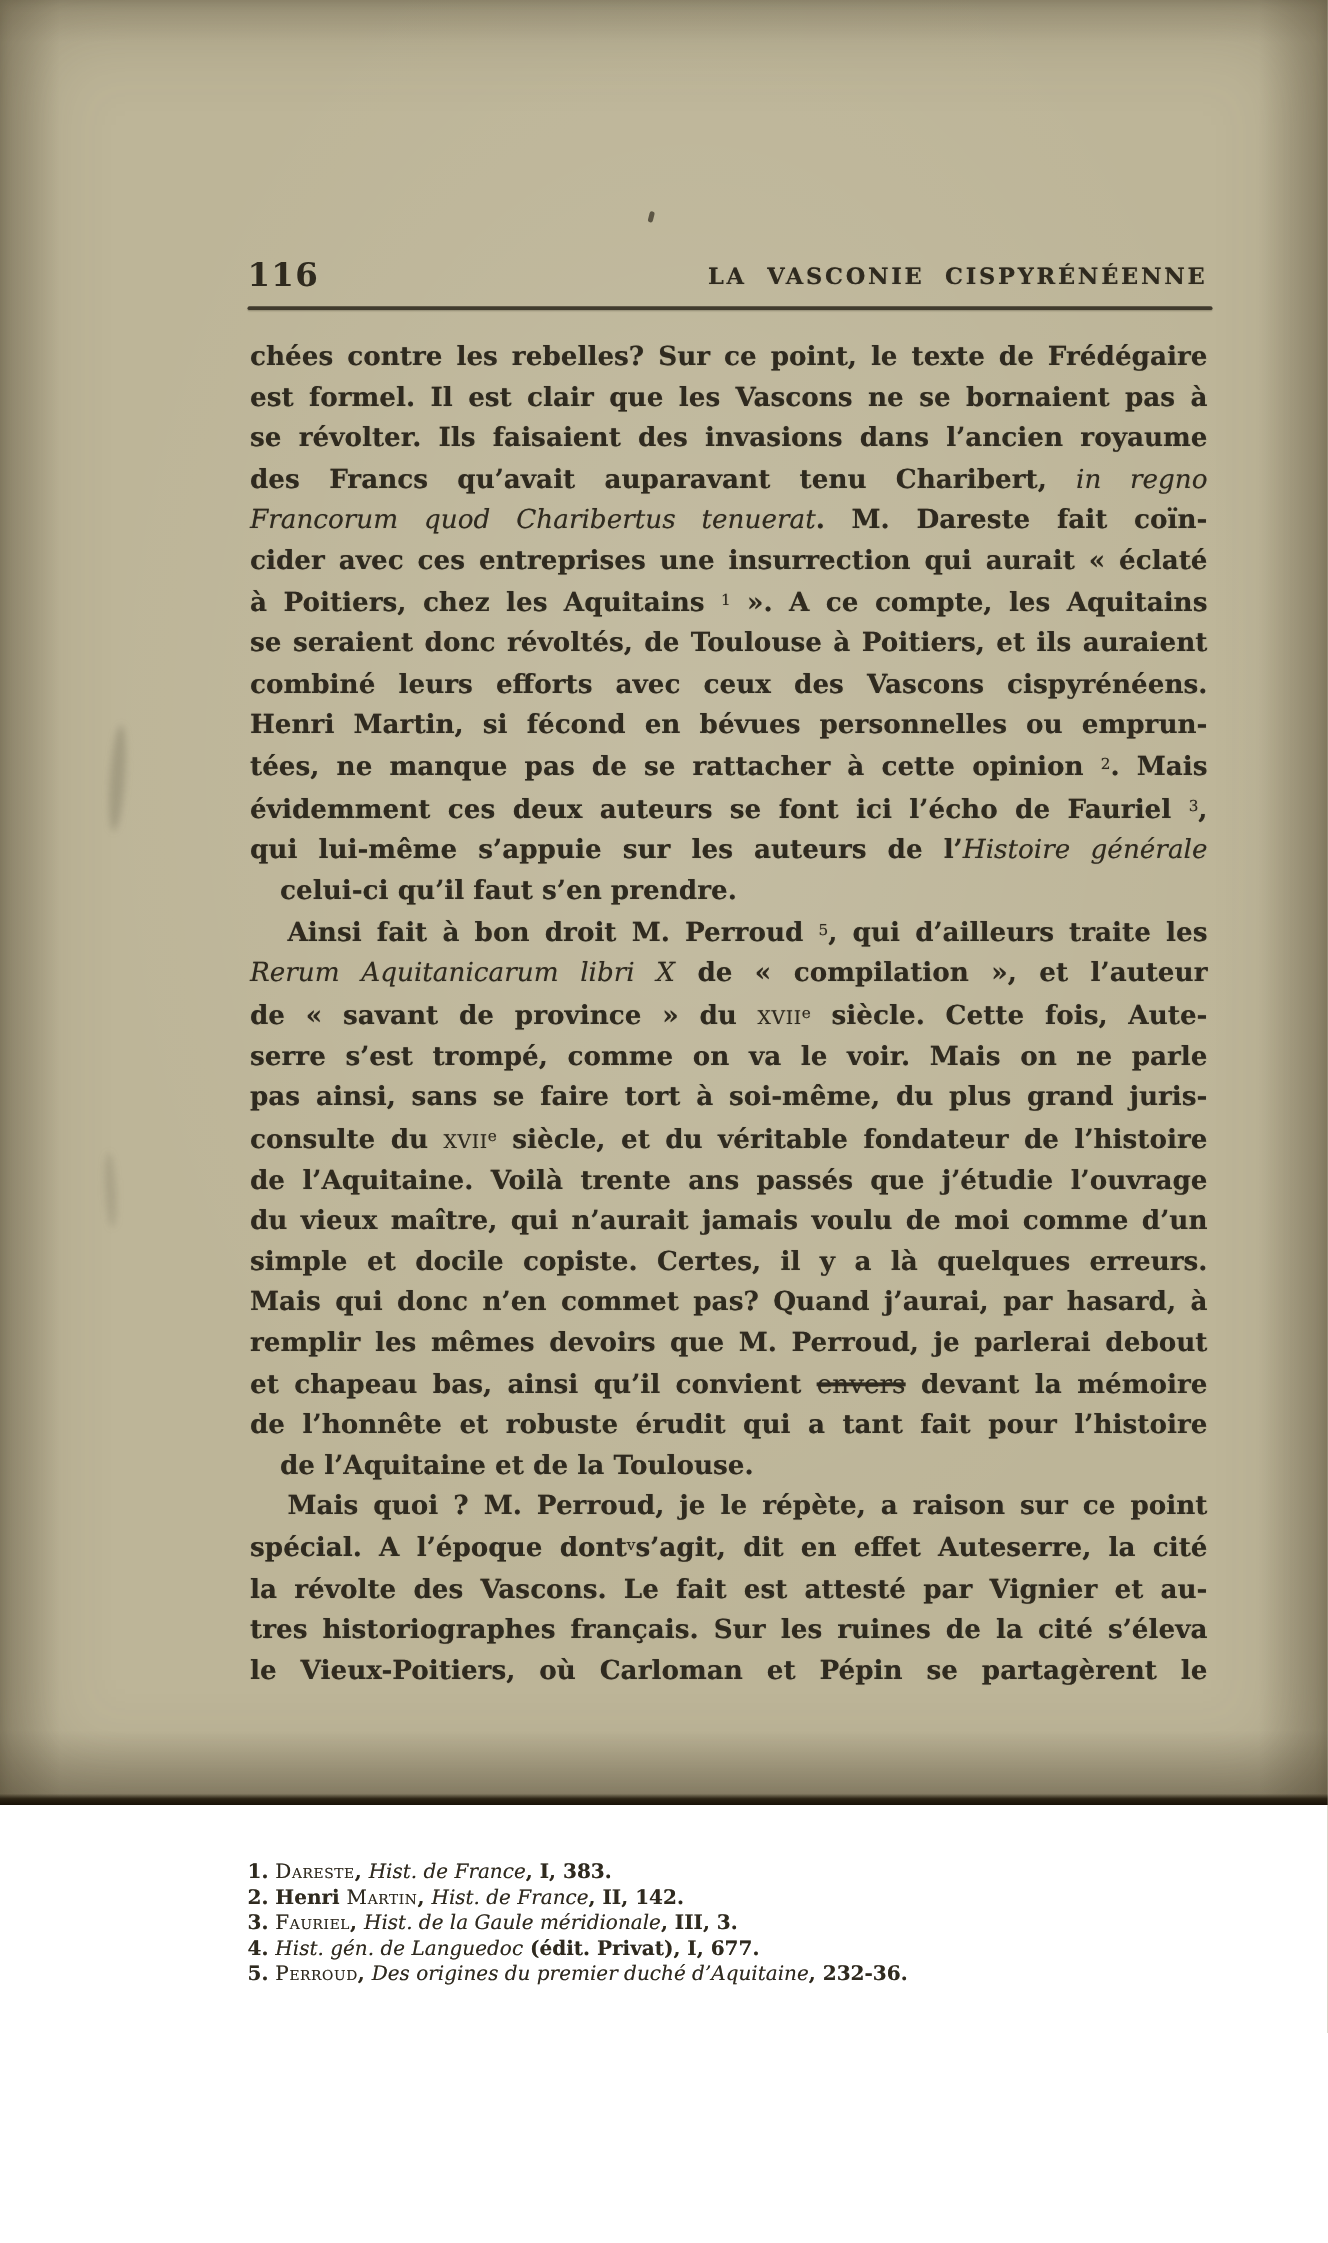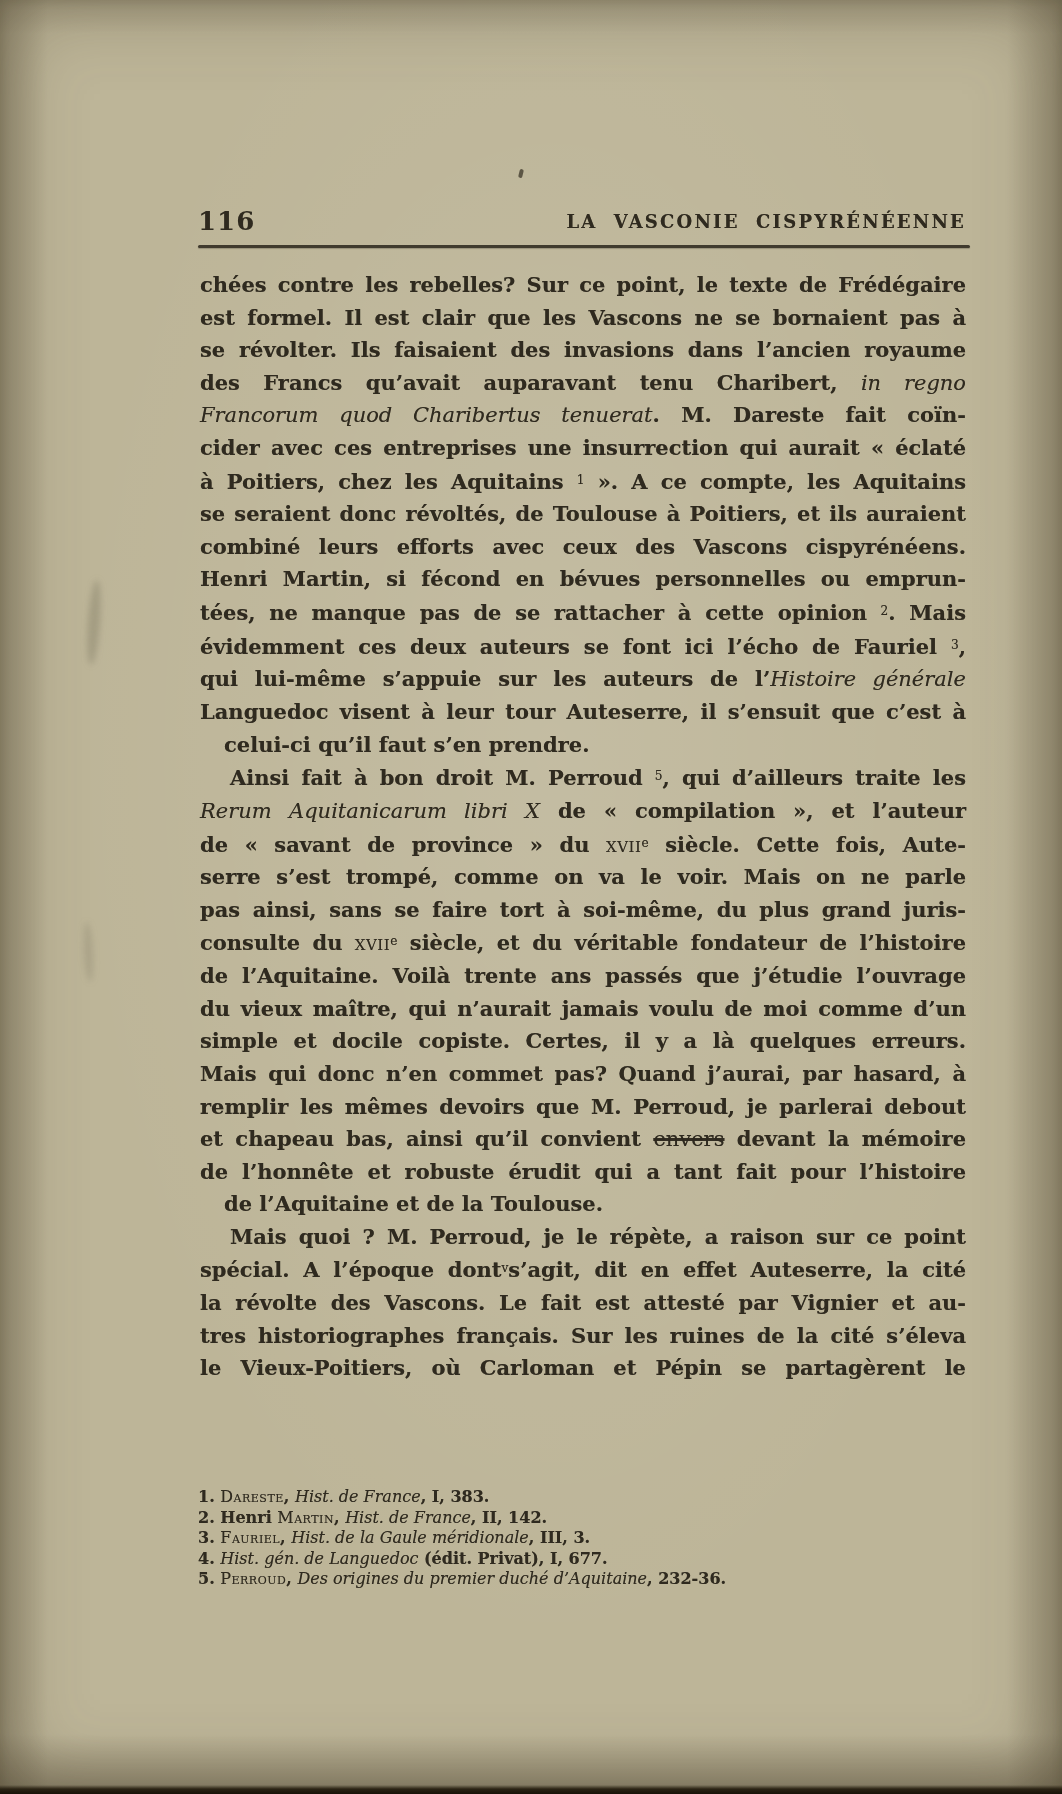--- a/index.html
+++ b/index.html
@@ -3,21 +3,21 @@
 <meta charset="utf-8">
 <style>
   html, body { margin: 0; padding: 0; }
   body {
     width: 1062px; height: 1794px;
     font-family: "DejaVu Serif", serif;
     overflow: hidden;
   }
   .page {
     position: absolute; inset: 0;
-    width: 1062px; height: 1794px;
+    width: 1062px; height: 1444px;
     background-color: var(--paper, #bdb598);
     background-image:
       radial-gradient(ellipse at 52% 42%, rgba(255,255,255,0.10), rgba(255,255,255,0) 62%),
       linear-gradient(90deg, rgba(74,64,42,0.30) 0px, rgba(74,64,42,0.0) 48px),
       linear-gradient(270deg, rgba(74,64,42,0.32) 0px, rgba(74,64,42,0.0) 55px),
       linear-gradient(180deg, rgba(74,64,42,0.18) 0px, rgba(74,64,42,0.0) 34px),
       linear-gradient(0deg, rgba(58,48,30,0.38) 0px, rgba(58,48,30,0.0) 60px);
     color: var(--ink, #2f2a1f);
   }
   .page::before {
@@ -101,21 +101,20 @@
       <div class="bline"><span class="sg-r">des Francs qu’avait auparavant tenu Charibert, </span><span class="sg-i">in regno</span></div>
       <div class="bline"><span class="sg-i">Francorum quod Charibertus tenuerat</span><span class="sg-r">. M. Dareste fait coïn-</span></div>
       <div class="bline"><span class="sg-r">cider avec ces entreprises une insurrection qui aurait « éclaté</span></div>
       <div class="bline"><span class="sg-r">à Poitiers, chez les Aquitains </span><span class="sg-u">1</span><span class="sg-r"> ». A ce compte, les Aquitains</span></div>
       <div class="bline"><span class="sg-r">se seraient donc révoltés, de Toulouse à Poitiers, et ils auraient</span></div>
       <div class="bline"><span class="sg-r">combiné leurs efforts avec ceux des Vascons cispyrénéens.</span></div>
       <div class="bline"><span class="sg-r">Henri Martin, si fécond en bévues personnelles ou emprun-</span></div>
       <div class="bline"><span class="sg-r">tées, ne manque pas de se rattacher à cette opinion </span><span class="sg-u">2</span><span class="sg-r">. Mais</span></div>
       <div class="bline"><span class="sg-r">évidemment ces deux auteurs se font ici l’écho de Fauriel </span><span class="sg-u">3</span><span class="sg-r">,</span></div>
       <div class="bline"><span class="sg-r">qui lui-même s’appuie sur les auteurs de l’</span><span class="sg-i">Histoire générale</span></div>
-      <div class="bline"><span class="sg-r">Languedoc visent à leur tour Auteserre, il s’ensuit que c’est à</span></div>
       <div class="bline nj"><span class="sg-r">celui-ci qu’il faut s’en prendre.</span></div>
       <div class="bline ind"><span class="sg-r">Ainsi fait à bon droit M. Perroud </span><span class="sg-u">5</span><span class="sg-r">, qui d’ailleurs traite les</span></div>
       <div class="bline"><span class="sg-i">Rerum Aquitanicarum libri X</span><span class="sg-r"> de « compilation », et l’auteur</span></div>
       <div class="bline"><span class="sg-r">de « savant de province » du </span><span class="sg-c">xvii</span><span class="sg-u">e</span><span class="sg-r"> siècle. Cette fois, Aute-</span></div>
       <div class="bline"><span class="sg-r">serre s’est trompé, comme on va le voir. Mais on ne parle</span></div>
       <div class="bline"><span class="sg-r">pas ainsi, sans se faire tort à soi-même, du plus grand juris-</span></div>
       <div class="bline"><span class="sg-r">consulte du </span><span class="sg-c">xvii</span><span class="sg-u">e</span><span class="sg-r"> siècle, et du véritable fondateur de l’histoire</span></div>
       <div class="bline"><span class="sg-r">de l’Aquitaine. Voilà trente ans passés que j’étudie l’ouvrage</span></div>
       <div class="bline"><span class="sg-r">du vieux maître, qui n’aurait jamais voulu de moi comme d’un</span></div>
       <div class="bline"><span class="sg-r">simple et docile copiste. Certes, il y a là quelques erreurs.</span></div>

